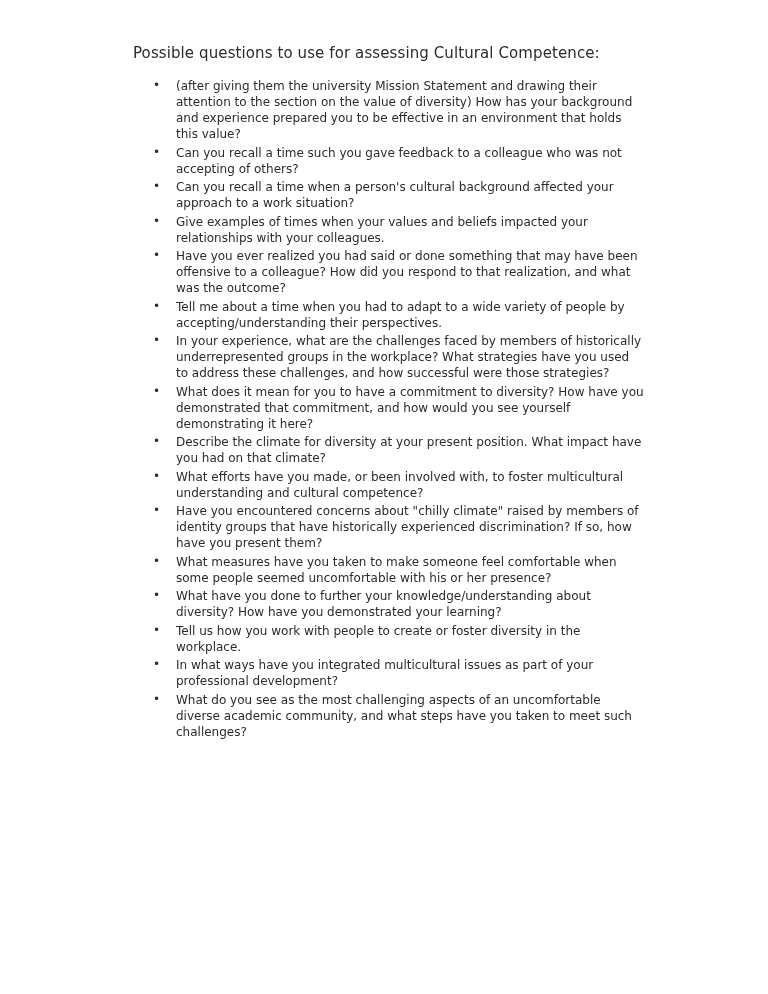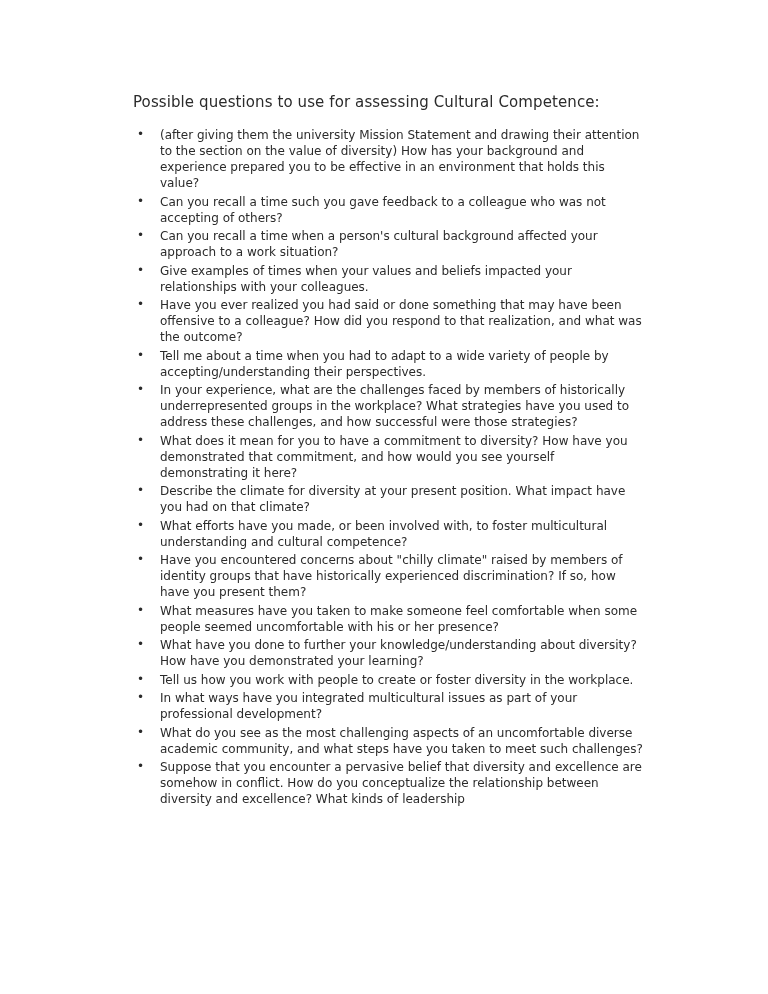--- a/index.html
+++ b/index.html
@@ -11,21 +11,21 @@
     color: #2b2b2b;
     overflow: hidden;
   }
   .page {
     width: 768px;
     height: 994px;
     background: #ffffff;
     box-sizing: border-box;
   }
   .content {
-    padding: 93px 0 0 133px;
+    padding: 44px 0 0 133px;
     box-sizing: border-box;
   }
   .title {
     font-size: 15px;
     line-height: 19px;
     font-weight: 400;
     color: #2b2b2b;
     margin: 0;
     letter-spacing: 0.1px;
   }
@@ -34,20 +34,21 @@
     margin: 15px 0 0 0;
     padding: 0 0 0 27px;
     width: 484px;
     font-size: 12px;
     line-height: 16px;
     color: #2b2b2b;
   }
   .questions li {
     position: relative;
     margin-bottom: 2.5px;
+    margin-left: 16px;
   }
   .questions li::before {
     content: "\2022";
     position: absolute;
     left: -23px;
     top: -1px;
     font-size: 12px;
     color: #2b2b2b;
   }
 </style>
@@ -67,16 +68,15 @@
         <li>In your experience, what are the challenges faced by members of historically underrepresented groups in the workplace? What strategies have you used to address these challenges, and how successful were those strategies?</li>
         <li>What does it mean for you to have a commitment to diversity? How have you demonstrated that commitment, and how would you see yourself demonstrating it here?</li>
         <li>Describe the climate for diversity at your present position. What impact have you had on that climate?</li>
         <li>What efforts have you made, or been involved with, to foster multicultural understanding and cultural competence?</li>
         <li>Have you encountered concerns about "chilly climate" raised by members of identity groups that have historically experienced discrimination? If so, how have you present them?</li>
         <li>What measures have you taken to make someone feel comfortable when some people seemed uncomfortable with his or her presence?</li>
         <li>What have you done to further your knowledge/understanding about diversity? How have you demonstrated your learning?</li>
         <li>Tell us how you work with people to create or foster diversity in the workplace.</li>
         <li>In what ways have you integrated multicultural issues as part of your professional development?</li>
         <li>What do you see as the most challenging aspects of an uncomfortable diverse academic community, and what steps have you taken to meet such challenges?</li>
-        <li>Suppose that you encounter a pervasive belief that diversity and excellence are somehow in conflict. How do you conceptualize the relationship between diversity and excellence? What kinds of leadership</li>
       </ul>
   </div>
 </div>
 
 </body></html>

